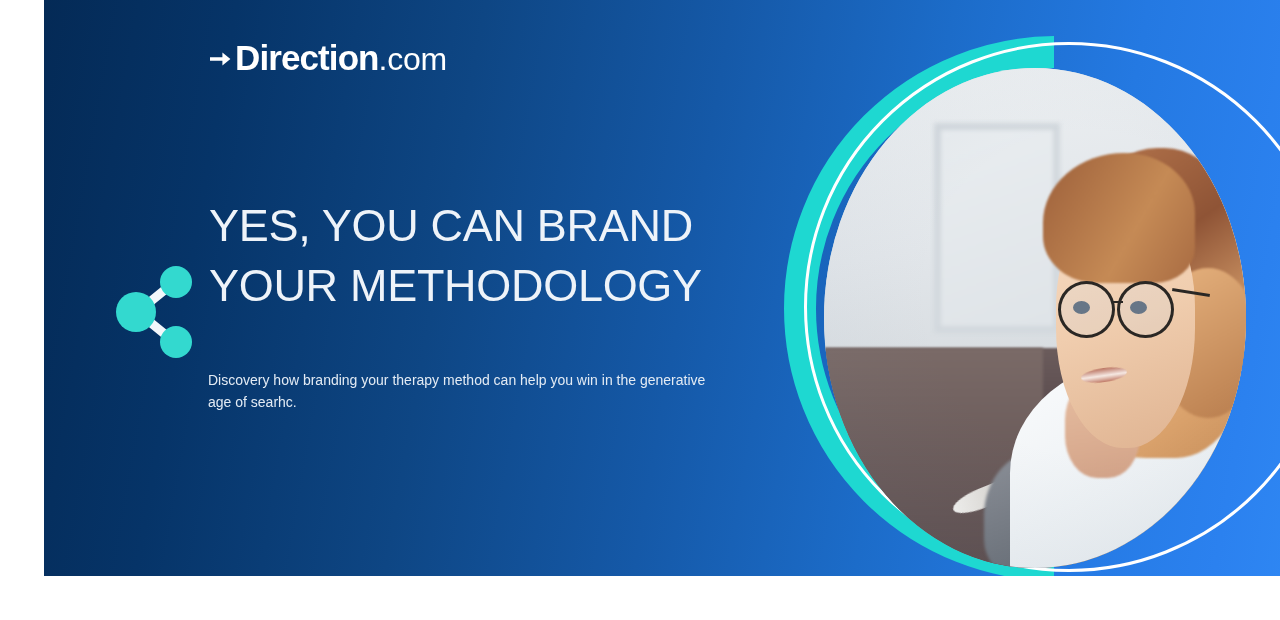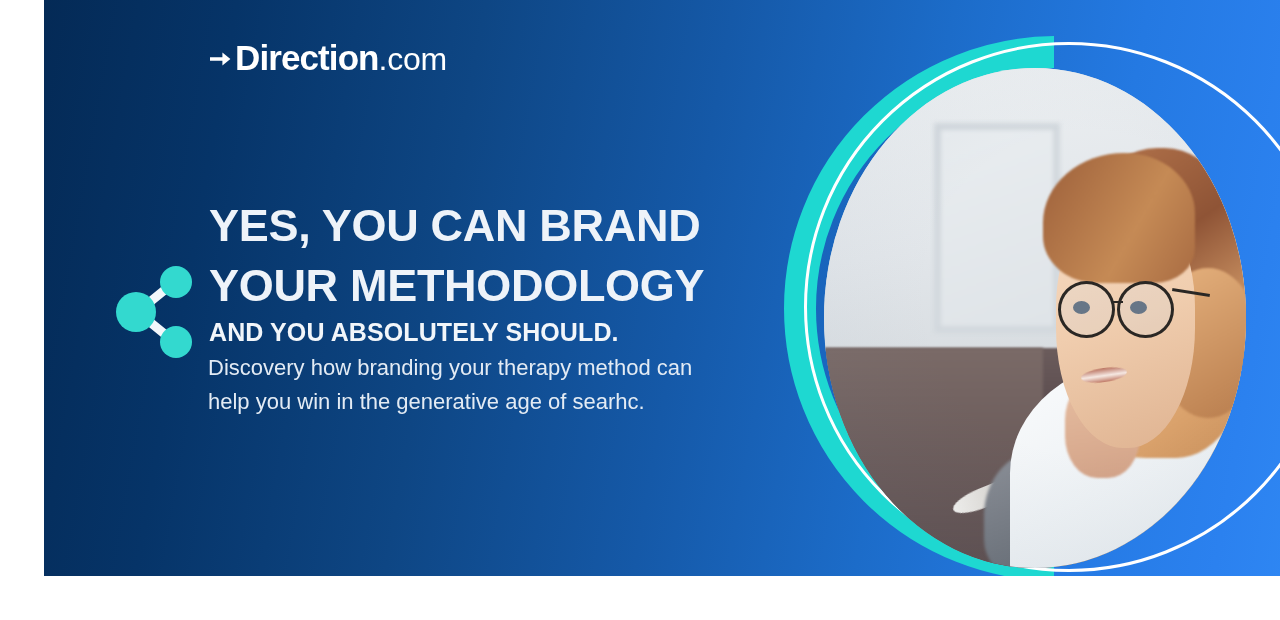--- a/index.html
+++ b/index.html
@@ -61,40 +61,40 @@
     width:96px; height:100px;
   }
   .share-icon svg { display:block; }
 
   .headline {
     position:absolute;
     left:165px; top:196px;
     width:620px;
     color:#eef3f9;
     font-size:45px;
-    font-weight:bold;
+    font-weight:normal;
     line-height:1.33;
     letter-spacing:-0.3px;
     text-transform:uppercase;
   }
   .subheadline {
     position:absolute;
     left:165px; top:318px;
     color:#f2f6fa;
     font-size:25px;
     font-weight:bold;
     letter-spacing:0.1px;
     text-transform:uppercase;
   }
   .body-copy {
     position:absolute;
-    left:164px; top:351px;
+    left:164px; top:370px;
     width:500px;
     color:#e3ebf4;
-    font-size:22px;
+    font-size:14px;
     font-weight:400;
     line-height:1.55;
   }
 
   
   .visual {
     position:absolute;
     left:700px; top:0;
     width:580px; height:620px;
   }
@@ -275,21 +275,20 @@
     <svg width="96" height="100" viewBox="0 0 96 100" aria-hidden="true">
       <line x1="34" y1="48" x2="66" y2="22" stroke="#f2f7fb" stroke-width="9" stroke-linecap="round"></line>
       <line x1="34" y1="52" x2="66" y2="78" stroke="#f2f7fb" stroke-width="9" stroke-linecap="round"></line>
       <circle cx="30" cy="50" r="20" fill="#33d9cf"></circle>
       <circle cx="70" cy="20" r="16" fill="#33d9cf"></circle>
       <circle cx="70" cy="80" r="16" fill="#33d9cf"></circle>
     </svg>
   </div>
 
   <h1 class="headline">YES, YOU CAN BRAND YOUR METHODOLOGY</h1>
-  <h2 class="subheadline">AND YOU ABSOLUTELY SHOULD.</h2>
   <p class="body-copy">Discovery how branding your therapy method can help you win in the generative age of searhc.</p>
 
   <div class="visual">
 
     <div class="teal-ring-clip">
       <div class="teal-ring"></div>
     </div>
 
     <div class="white-ring"></div>
 

